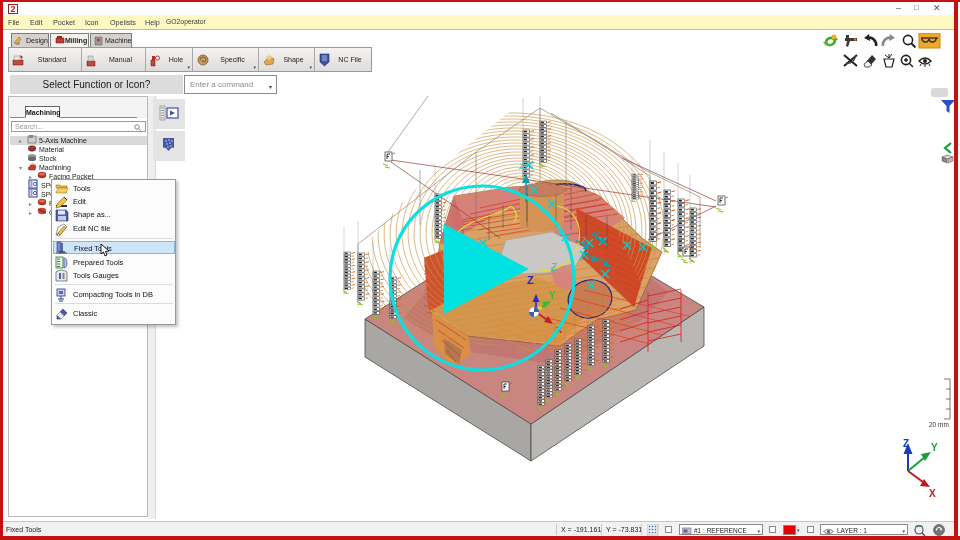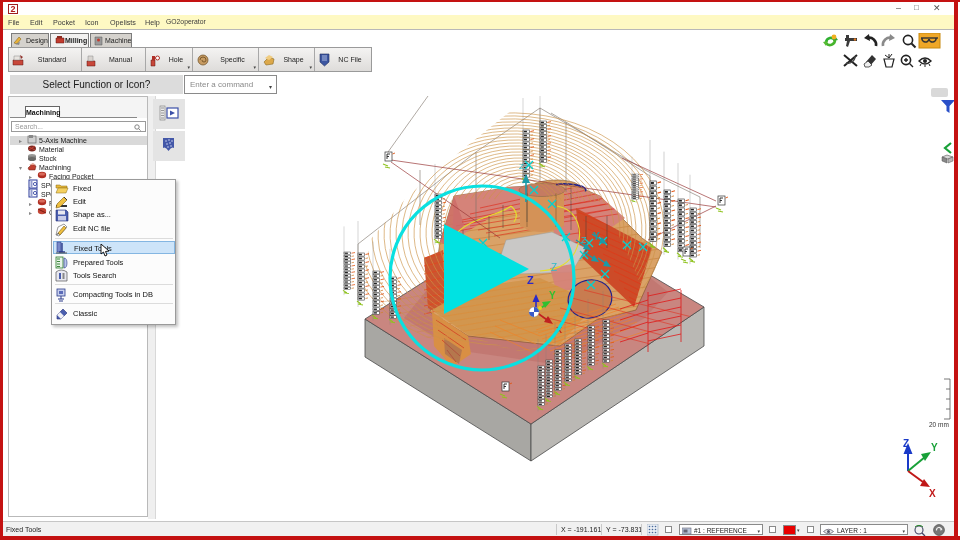--- a/index.html
+++ b/index.html
@@ -619,40 +619,40 @@
     <svg width="32" height="30">
         <g transform="translate(10,7)">
           <path d="M0,0 h11 v10 q-2.5,-2 -5.5,3 q-3,-5 -5.5,-3 Z" fill="#4458a8"></path>
           <path d="M2,3 h2 M5,2 h2 M8,3 h2 M3,6 h2 M6,5 h2 M4,9 h2 M7,8 h2" stroke="#c8d0ee" stroke-width="0.9"></path>
         </g>
       </svg>
   </div>
 
   <div id="ctx">
     <div class="mi" style="top:2px;">
-        <span class="txt">Fixed</span>
+        <span class="txt">Tools</span>
       </div>
     <div class="mi" style="top:15px;">
         <span class="txt">Edit</span>
       </div>
     <div class="mi" style="top:28px;">
         <span class="txt">Shape as...</span>
       </div>
     <div class="mi" style="top:42px;">
         <span class="txt">Edit NC file</span>
       </div>
     <div class="msep" style="top:58px;"></div>
     <div class="mi hl" style="top:61px;">
         <span class="txt">Fixed Tools</span>
       </div>
     <div class="mi" style="top:76px;text-align:center;">
         <span class="txt">Prepared Tools</span>
       </div>
     <div class="mi" style="top:89px;">
-        <span class="txt">Tools Search</span>
+        <span class="txt">Tools Gauges</span>
       </div>
     <div class="msep" style="top:104px;"></div>
     <div class="mi" style="top:108px;">
         <span class="txt">Compacting Tools in DB</span>
       </div>
     <div class="msep" style="top:123px;"></div>
     <div class="mi" style="top:127px;">
         <span class="txt">Classic</span>
       </div>
     <svg class="abs" style="left:3px;top:2px;" width="20" height="142">

